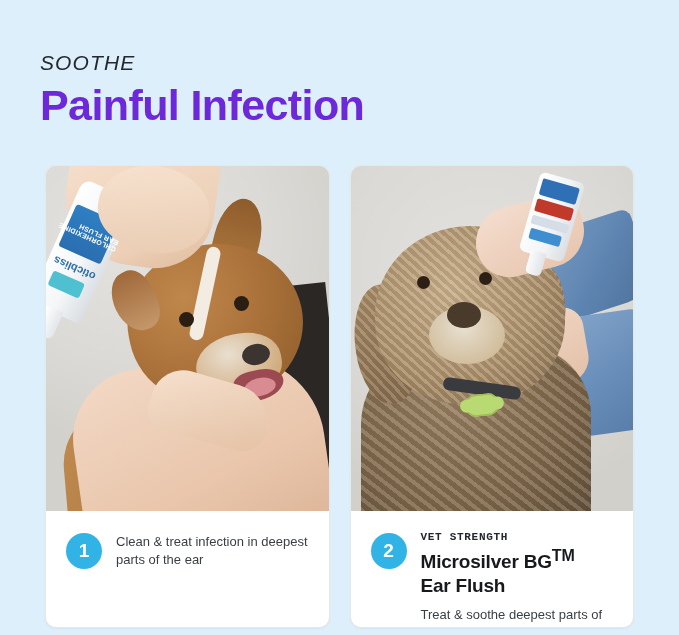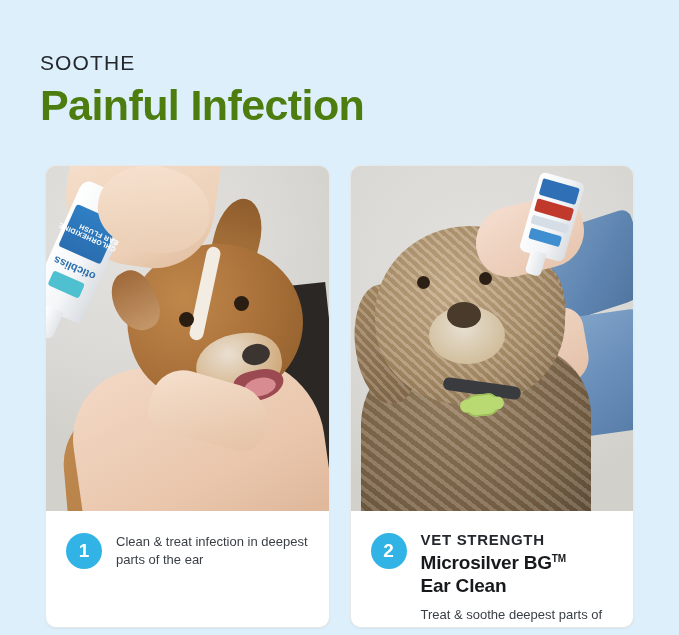--- a/index.html
+++ b/index.html
@@ -22,25 +22,26 @@
     top: 52px;
   }
   .eyebrow {
     font-size: 21px;
     letter-spacing: 1.1px;
     color: #24282e;
     font-weight: 400;
     line-height: 1;
     margin: 0 0 10px 0;
     white-space: nowrap;
+    font-style: italic;
   }
   .headline {
     font-size: 43px;
     font-weight: 800;
-    color: #4d7c0f;
+    color: #6d28d9;
     letter-spacing: -0.6px;
     line-height: 1.05;
     margin: 0;
     white-space: nowrap;
   }
 
   
   .cards {
     position: absolute;
     left: 45px;
@@ -349,36 +350,37 @@
     color: #ffffff;
     font-size: 19px;
     font-weight: 700;
     display: flex;
     align-items: center;
     justify-content: center;
     margin-top: 2px;
   }
   .cap-text { flex: 1; min-width: 0; }
   .cap-eyebrow {
-    font-size: 15px;
+    font-size: 11px;
     font-weight: 700;
     letter-spacing: 0.7px;
     color: #24282e;
     margin: 0 0 3px 0;
+    font-family: Liberation Mono, monospace;
   }
   .cap-title {
     font-size: 19px;
     font-weight: 700;
     color: #17191c;
     line-height: 1.22;
     margin: 0;
     letter-spacing: -0.2px;
   }
   .cap-title .tm {
-    font-size: 10px;
+    font-size: 16px;
     vertical-align: super;
     font-weight: 700;
   }
   .cap-desc {
     font-size: 13px;
     color: #3a3f45;
     line-height: 1.42;
     margin: 9px 0 0 0;
   }
   .card.c1 .cap-desc { margin-top: 2px; }
@@ -457,20 +459,20 @@
         <div class="tip"></div>
       </div>
     </div>
 
     <div class="caption">
       <div class="badge">2</div>
       <div class="cap-text">
         <p class="cap-eyebrow">VET STRENGTH</p>
         <h3 class="cap-title">
           <span>Microsilver BG</span><span class="tm">TM</span><br>
-          <span>Ear Clean</span>
+          <span>Ear Flush</span>
         </h3>
         <p class="cap-desc">Treat &amp; soothe deepest parts of the ear</p>
       </div>
     </div>
   </div>
 
 </div>
 
 </body></html>

